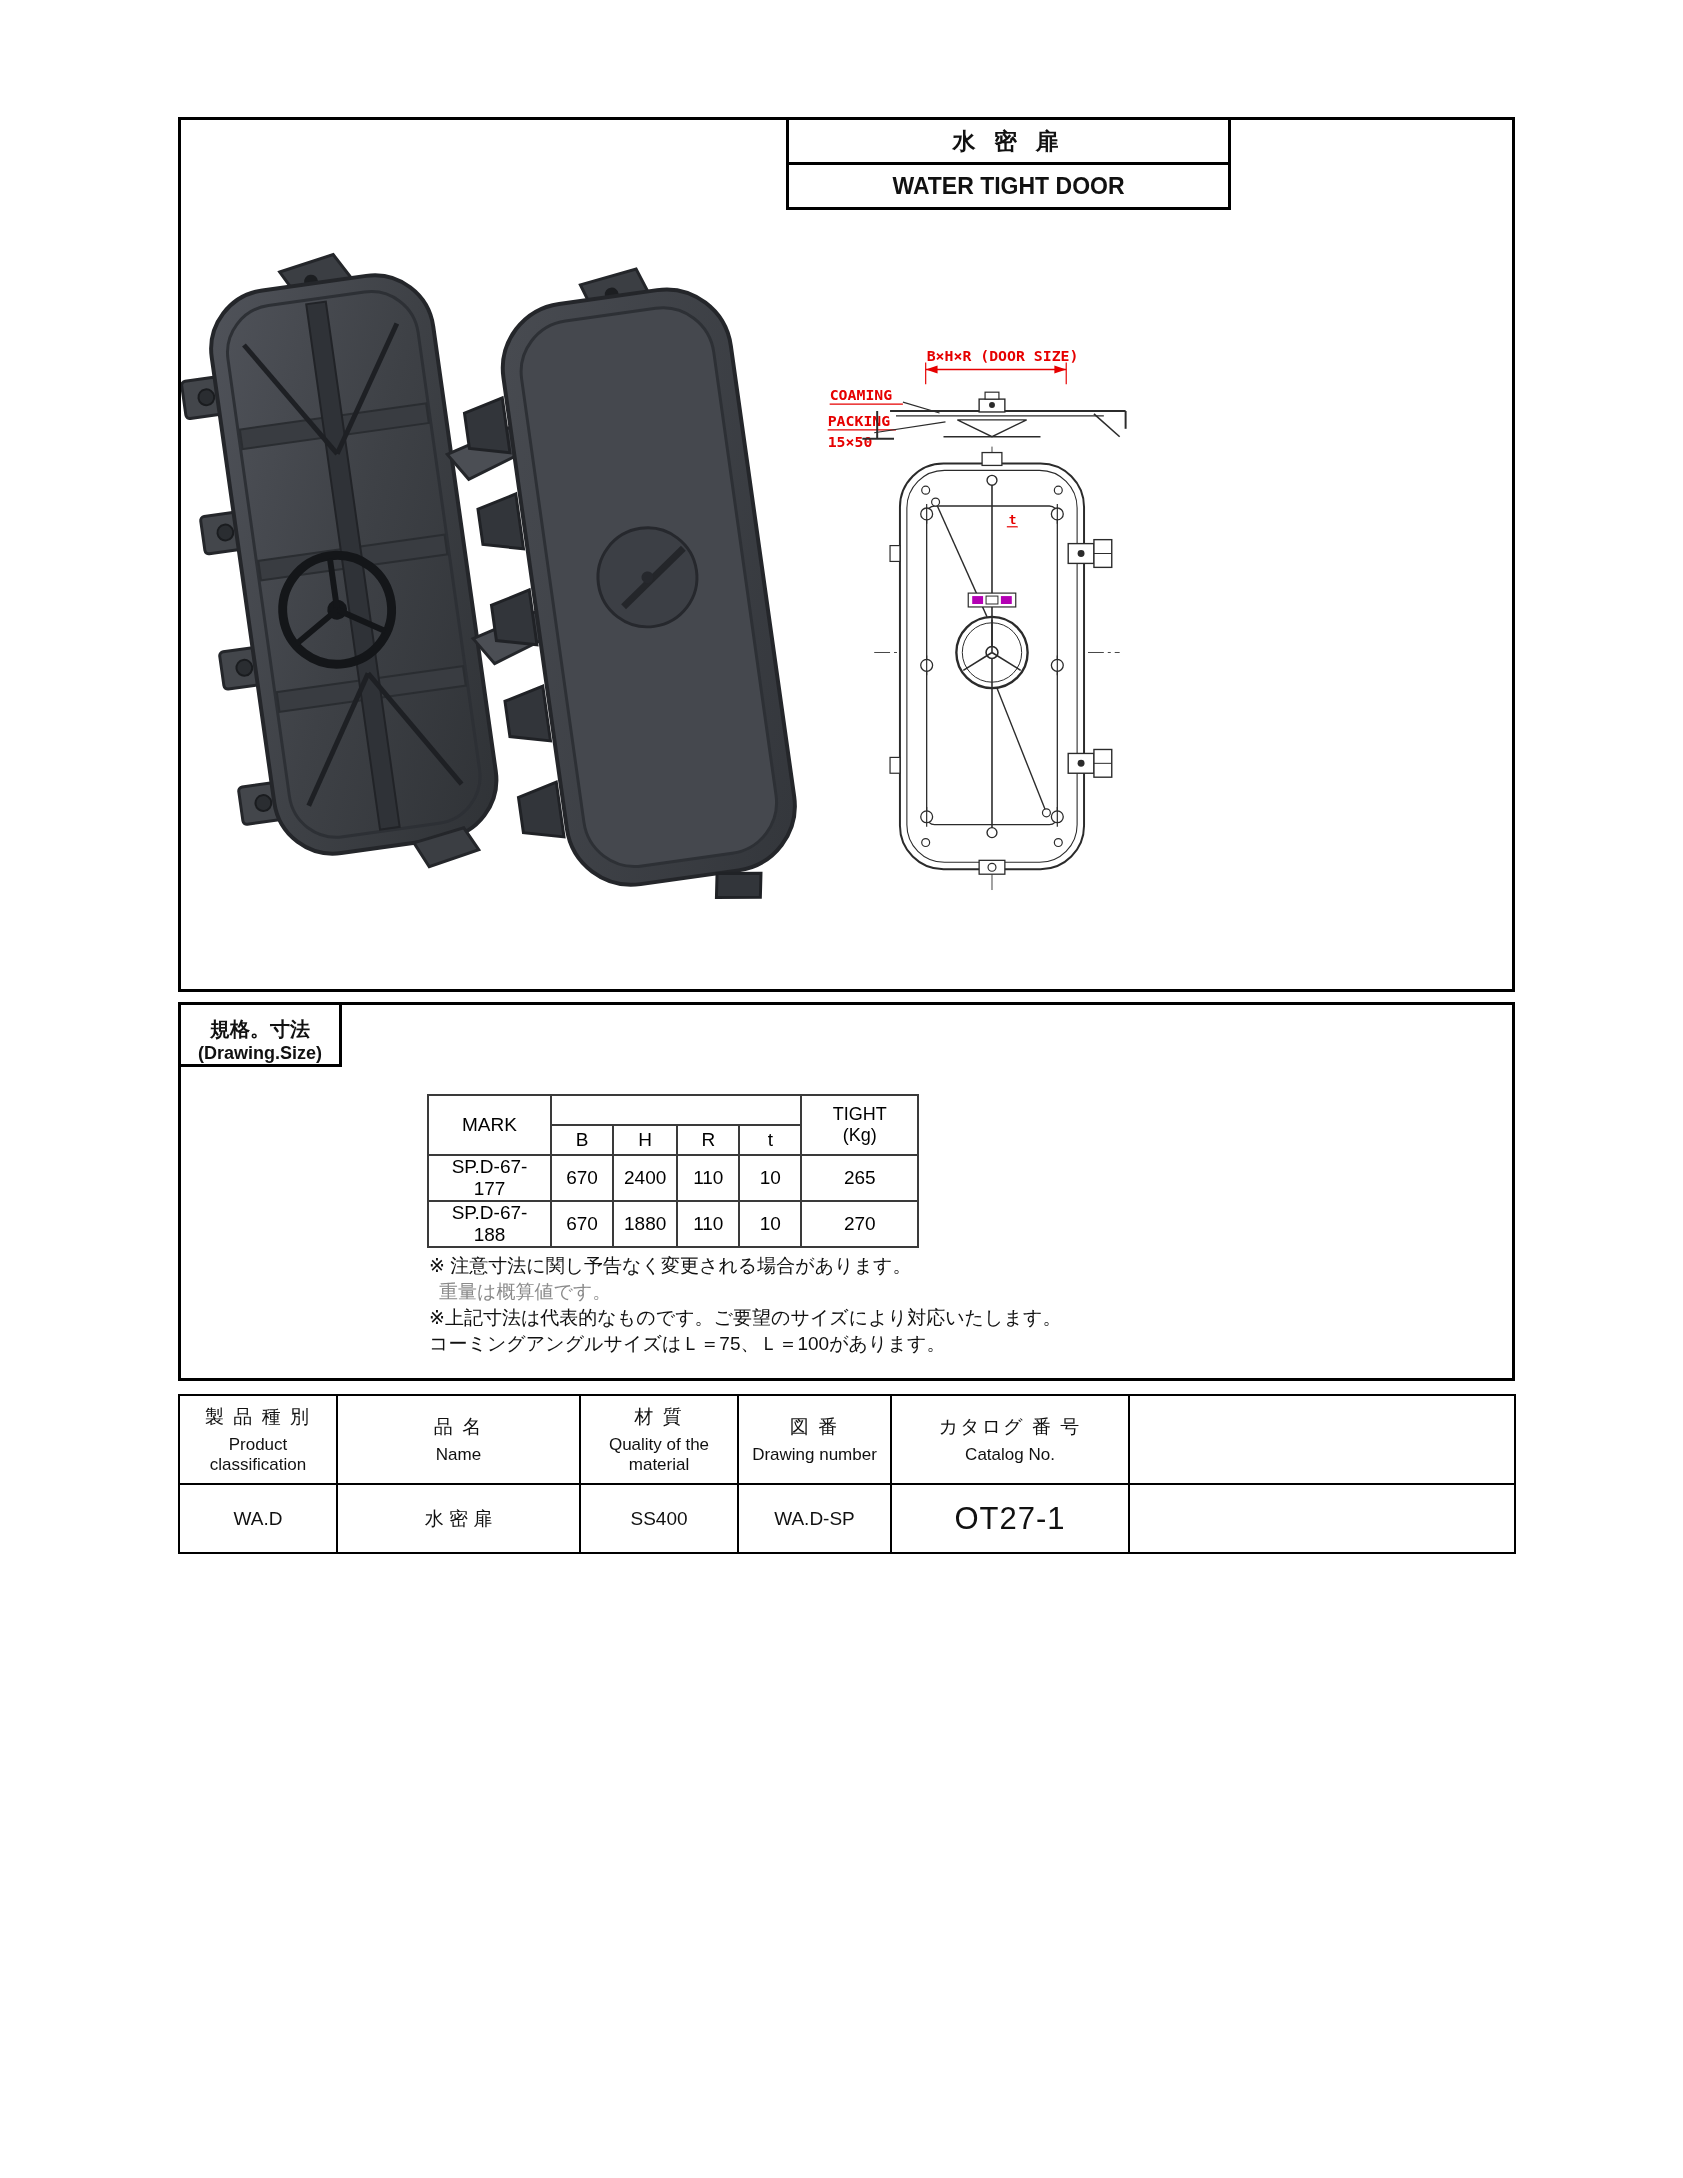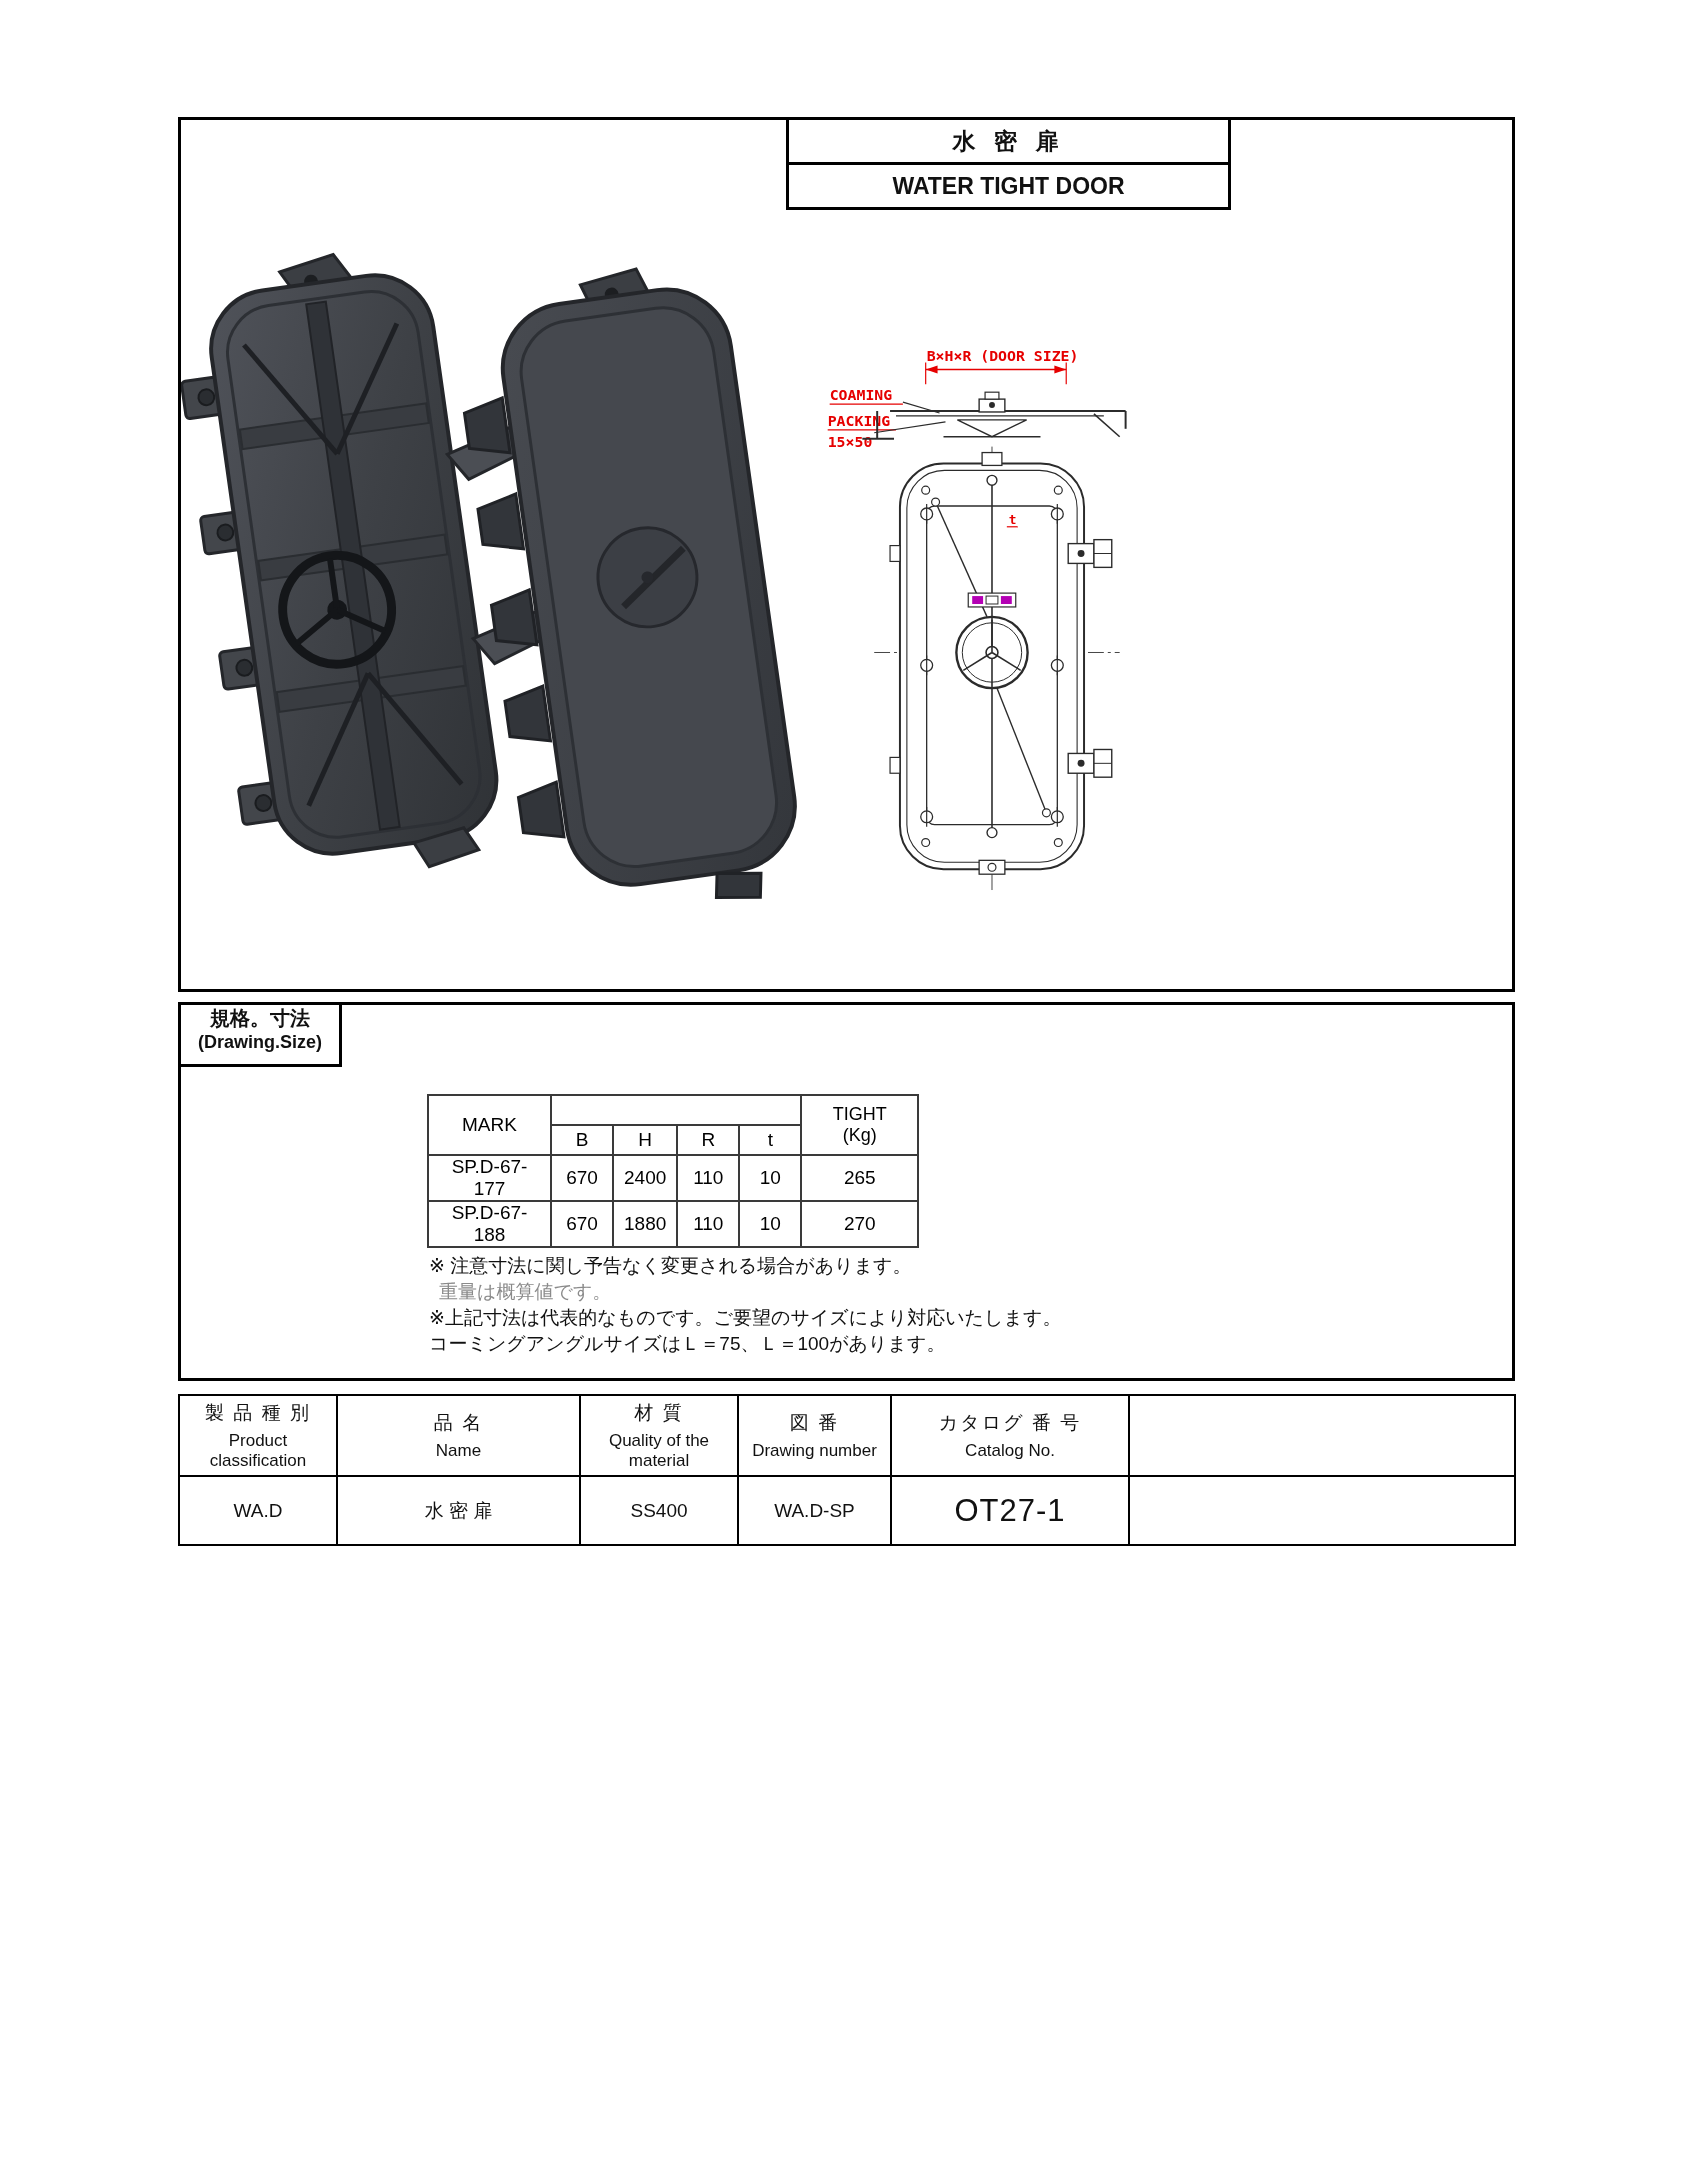--- a/index.html
+++ b/index.html
@@ -10,38 +10,38 @@
   .box{position:absolute;background:#fff;border:3px solid #000;box-sizing:border-box}
   .main-box{left:178px;top:117px;width:1337px;height:875px}
   .drawing-svg{position:absolute;left:0;top:0}
 
   .title-block{position:absolute;left:605px;top:-3px;width:445px;border:3px solid #000;background:#fff;box-sizing:border-box}
   .title-row{height:42px;display:flex;align-items:center;justify-content:center;font-weight:bold;font-size:23px}
   .title-jp{border-bottom:3px solid #000;letter-spacing:6px}
 
   .size-box{left:178px;top:1002px;width:1337px;height:379px}
   .size-label{position:absolute;left:-3px;top:-3px;width:164px;height:65px;border:3px solid #000;background:#fff;
-    display:flex;flex-direction:column;align-items:center;justify-content:flex-start;font-weight:bold;box-sizing:border-box}
+    display:flex;flex-direction:column;align-items:center;justify-content:flex-end;font-weight:bold;box-sizing:border-box}
   .size-label .jp{font-size:20px}
   .size-label .en{font-size:18px}
 
   .size-table{position:absolute;left:246px;top:89px;border-collapse:collapse;font-size:19px;color:#000}
   .size-table td{border:2px solid #3a3a3a;text-align:center;padding:0 10px;background:#fff}
   .size-table .h-sub td{height:28px}
   .size-table .spacer{height:28px}
   .c-mark{width:101px}
   .c-b,.c-h,.c-r,.c-t{min-width:40px}
   .c-weight{width:95px;font-size:18px;line-height:21px}
   .data-row td{height:35px}
 
   .notes{position:absolute;left:248px;top:248px;font-size:19px;line-height:26px;white-space:nowrap}
   .note-gray{color:#8a8a8a;padding-left:10px}
 
   .footer-table{position:absolute;left:178px;top:1394px;width:1337px;border-collapse:collapse;table-layout:fixed;background:#fff}
-  .footer-table td{border:2px solid #000;text-align:center;vertical-align:middle;padding:0}
+  .footer-table td{border:2px solid #000;text-align:center;vertical-align:middle;padding:8px}
   .f-head{height:81px}
   .f-head .jp{font-size:19px;letter-spacing:2px;margin-bottom:5px}
   .f-head .en{font-size:17px}
   .f-val{height:69px;font-size:19px}
   .f-val-large{font-size:31px;letter-spacing:1px}
 
   .red-label{font-family:"DejaVu Sans Mono","Liberation Mono",monospace;font-size:15px;font-weight:bold;fill:#e60000}
   .red-label.small{font-size:13px}
   .cline{stroke:#444;stroke-width:1;stroke-dasharray:16 4 3 4;fill:none}
   .blk{stroke:#2b2b2b;fill:none}

